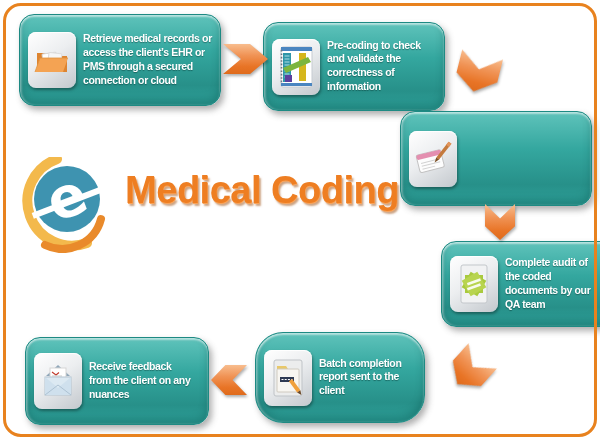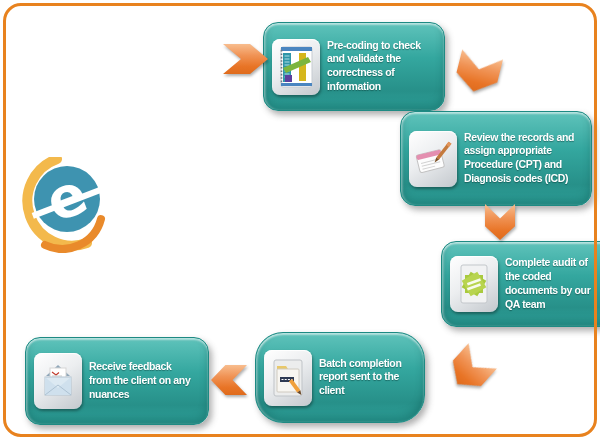--- a/index.html
+++ b/index.html
@@ -62,20 +62,35 @@
     color:#EE7E22;font-weight:bold;font-size:38px;line-height:53px;
     letter-spacing:-0.5px;
     text-shadow:0.5px 0.5px 0 #f9a45b, 2px 2.5px 2px rgba(153,71,8,.5);
   }
 </style>
 </head>
 <body>
 
 <div id="canvas">
 
+  <div class="step" id="s1">
+    <div class="plate">
+      <svg width="40" height="40" viewBox="0 0 40 40">
+        <path d="M5 13h12l3 3h15v16H5z" fill="#DD8430"></path>
+        <rect x="11" y="13" width="14" height="17" rx="1" fill="#ffffff" stroke="#d8d8d8" transform="rotate(-8 18 21)"></rect>
+        <rect x="16" y="13" width="13" height="17" rx="1" fill="#f6f6f6" stroke="#dddddd" transform="rotate(7 22 21)"></rect>
+        <path d="M3 32 L8 18 H36 L31 32 Z" fill="#F4A353"></path>
+        <path d="M3 32 L8 18 H36" fill="none" stroke="#e0933f" stroke-width="0.8"></path>
+      </svg>
+    </div>
+    <div class="step-text">Retrieve medical records or
+access the client’s EHR or
+PMS through a secured
+connection or cloud</div>
+  </div>
 
   <div class="step" id="s2">
     <div class="plate">
       <svg width="38" height="44" viewBox="0 0 38 44">
         <rect x="4" y="2" width="31" height="40" rx="2" fill="#ffffff" stroke="#c6cbd1"></rect>
         <rect x="4" y="2" width="31" height="4" fill="#4A85C0"></rect>
         <rect x="4" y="38" width="31" height="3" fill="#4A85C0"></rect>
         <rect x="6" y="8" width="8" height="29" fill="#2E96A8"></rect>
         <path d="M7.5 11h5M7.5 14h5M7.5 17h5M7.5 20h5M7.5 23h5M7.5 26h5M7.5 29h5M7.5 32h5" stroke="#bfe6ec" stroke-width="0.9"></path>
         <rect x="22" y="8" width="7" height="28" fill="#D5B61C"></rect>
@@ -98,24 +113,20 @@
           <rect x="5" y="13" width="25" height="5" rx="2" fill="#E48FB0"></rect>
           <path d="M8 22h19M8 25h19M8 28h13" stroke="#d2d2d2" stroke-width="1"></path>
         </g>
         <g transform="rotate(38 29 14)">
           <rect x="27.2" y="1" width="3.6" height="20" fill="#C47A3D"></rect>
           <rect x="27.2" y="1" width="3.6" height="4" fill="#E2955B"></rect>
           <path d="M27.2 21 l1.8 5 l1.8 -5 z" fill="#7d5126"></path>
         </g>
       </svg>
     </div>
-    <div class="step-text">Review the records and
-assign appropriate
-Procedure (CPT) and
-Diagnosis codes (ICD)</div>
   </div>
 
   <div class="step" id="s4">
     <div class="plate">
       <svg width="38" height="44" viewBox="0 0 38 44">
         <rect x="6" y="3" width="26" height="38" rx="2" fill="#f1f2f3" stroke="#c3c7cb"></rect>
         <g>
           <rect x="10" y="13" width="18" height="18" fill="#A9CA3E"></rect>
           <rect x="10" y="13" width="18" height="18" fill="#A9CA3E" transform="rotate(30 19 22)"></rect>
           <rect x="10" y="13" width="18" height="18" fill="#B8D44F" transform="rotate(60 19 22)"></rect>
@@ -186,16 +197,17 @@
     <path d="M40 2 A 42 42 0 1 0 70 86" fill="none" stroke="#F3B94C" stroke-width="10" stroke-linecap="round"></path>
     <path d="M28 88 A 40 40 0 0 0 84 62" fill="none" stroke="#E98A2B" stroke-width="8" stroke-linecap="round"></path>
     <circle cx="50" cy="42" r="33" fill="#3E93B0"></circle>
     <g transform="rotate(-21 50 42)">
       <rect x="12" y="42.5" width="76" height="6" fill="#ffffff"></rect>
       <text x="50" y="60" text-anchor="middle" font-family="'DejaVu Sans',sans-serif" font-size="56" font-weight="bold" fill="#ffffff">e</text>
     </g>
   </svg>
 
   <div id="title">
+    <div>Medical Coding</div>
   </div>
 
   <div class="frame"></div>
 </div>
 
 </body></html>

